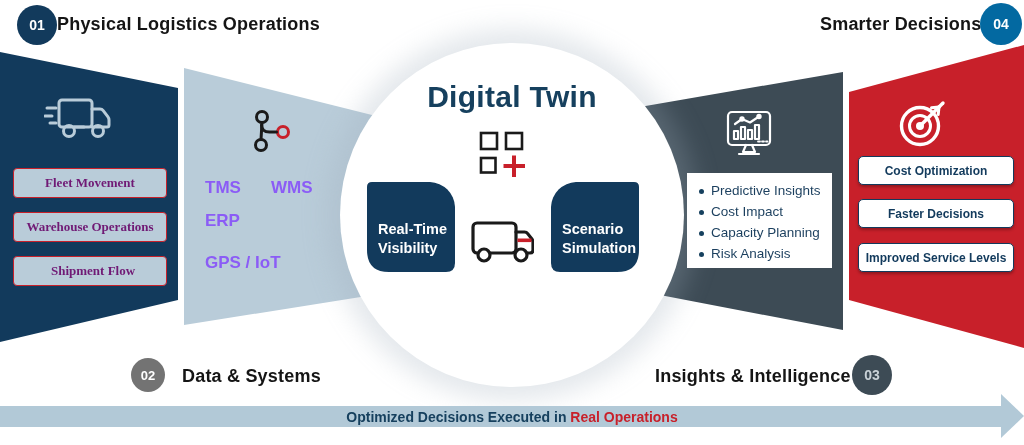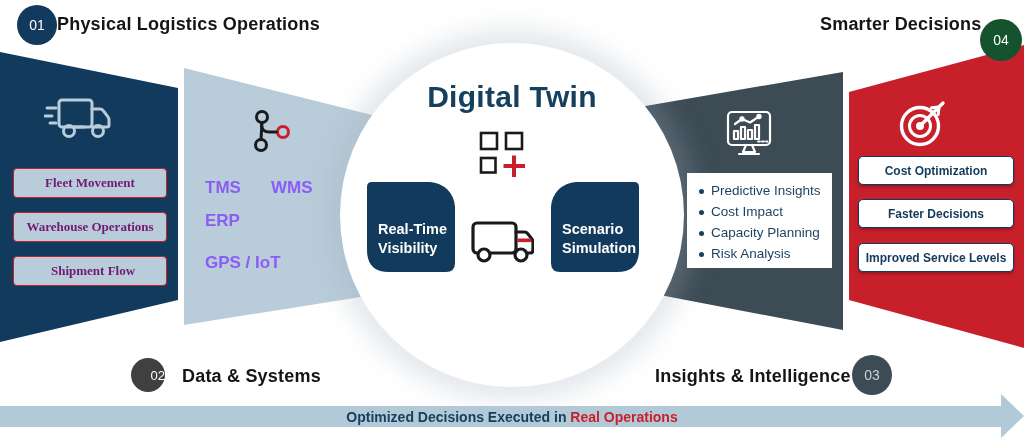--- a/index.html
+++ b/index.html
@@ -18,21 +18,21 @@
     background:#ffffff; border-radius:50%;
     box-shadow:0 0 24px 14px rgba(158,173,186,0.28);
     z-index:2;
   }
   .content { position:absolute; left:0; top:0; width:1024px; height:445px; z-index:3; }
 
   
   .step-circle {
     position:absolute; border-radius:50%;
     display:flex; align-items:center; justify-content:center;
-    font-weight:normal; color:#fff; font-size:14px;
+    font-weight:bold; color:#fff; font-size:14px;
   }
   .step-label { position:absolute; font-weight:bold; color:#151515; font-size:18px; letter-spacing:0.2px; }
 
   
   .chip-left {
     position:absolute; left:13px; width:154px; height:30px;
     background:#B9CCD9; border:1.5px solid #C8202A; border-radius:4px;
     display:flex; align-items:center; justify-content:center;
     color:#701a75; font-weight:bold; font-size:13px;font-family:Liberation Serif, serif;
   }
@@ -94,25 +94,25 @@
   <div class="hub-circle"></div>
 
   <div class="content">
 
     <div class="step-circle" style="left:17px; top:5px; width:40px; height:40px; background:#123A5C;">
       <span>01</span>
     </div>
     <div class="step-label" style="left:820px; top:14px;">Smarter Decisions</div>
 
     <div class="step-label" style="left:57px; top:14px;">Physical Logistics Operations</div>
-    <div class="step-circle" style="left:980px; top:19px; width:42px; height:42px; background:#14532d;">
+    <div class="step-circle" style="left:980px; top:3px; width:42px; height:42px; background:#0369a1;">
       <span>04</span>
     </div>
 
-    <div class="step-circle" style="left:131px; top:358px; width:34px; height:34px; background:#404040; font-size:13px;justify-content:flex-end;">
+    <div class="step-circle" style="left:131px; top:358px; width:34px; height:34px; background:#737373; font-size:13px;">
       <span>02</span>
     </div>
     <div class="step-label" style="left:182px; top:366px;">Data &amp; Systems</div>
 
     <div class="step-label" style="left:655px; top:366px;">Insights &amp; Intelligence</div>
     <div class="step-circle" style="left:852px; top:355px; width:40px; height:40px; background:#3D4B55; color:#C9D2D7;">
       <span>03</span>
     </div>
 
     <div class="abs" style="left:44px; top:96px;">

